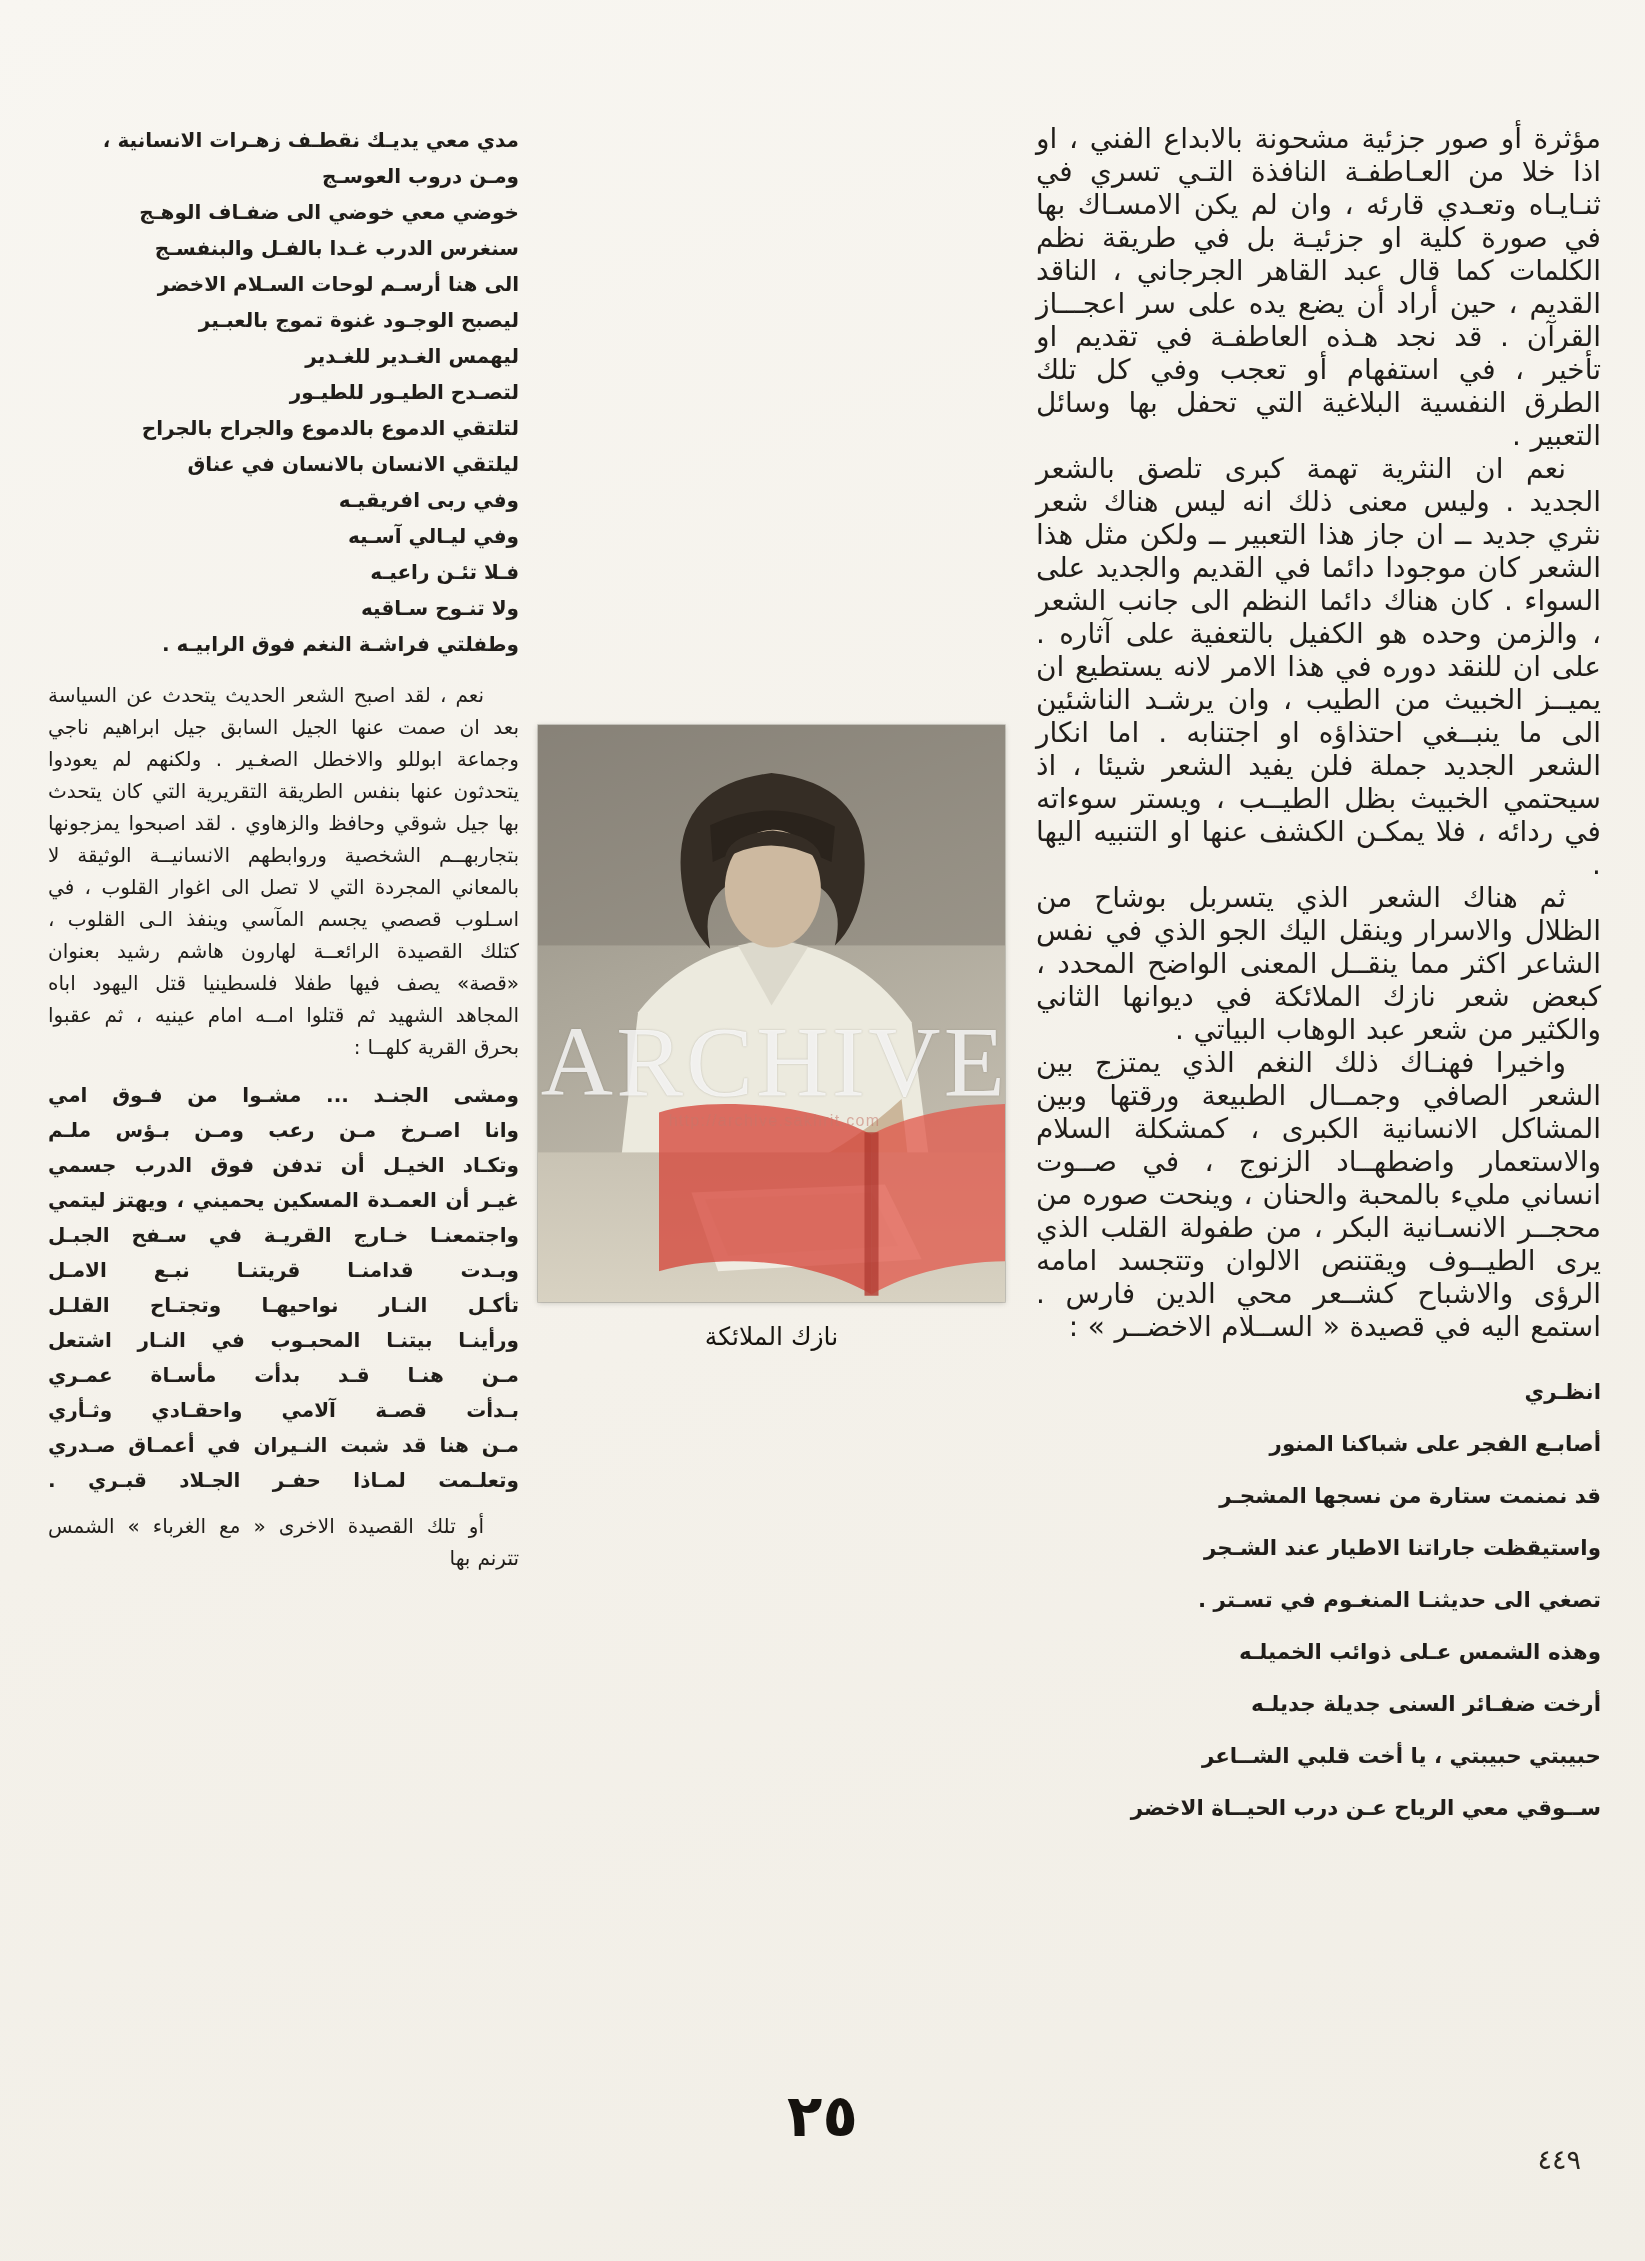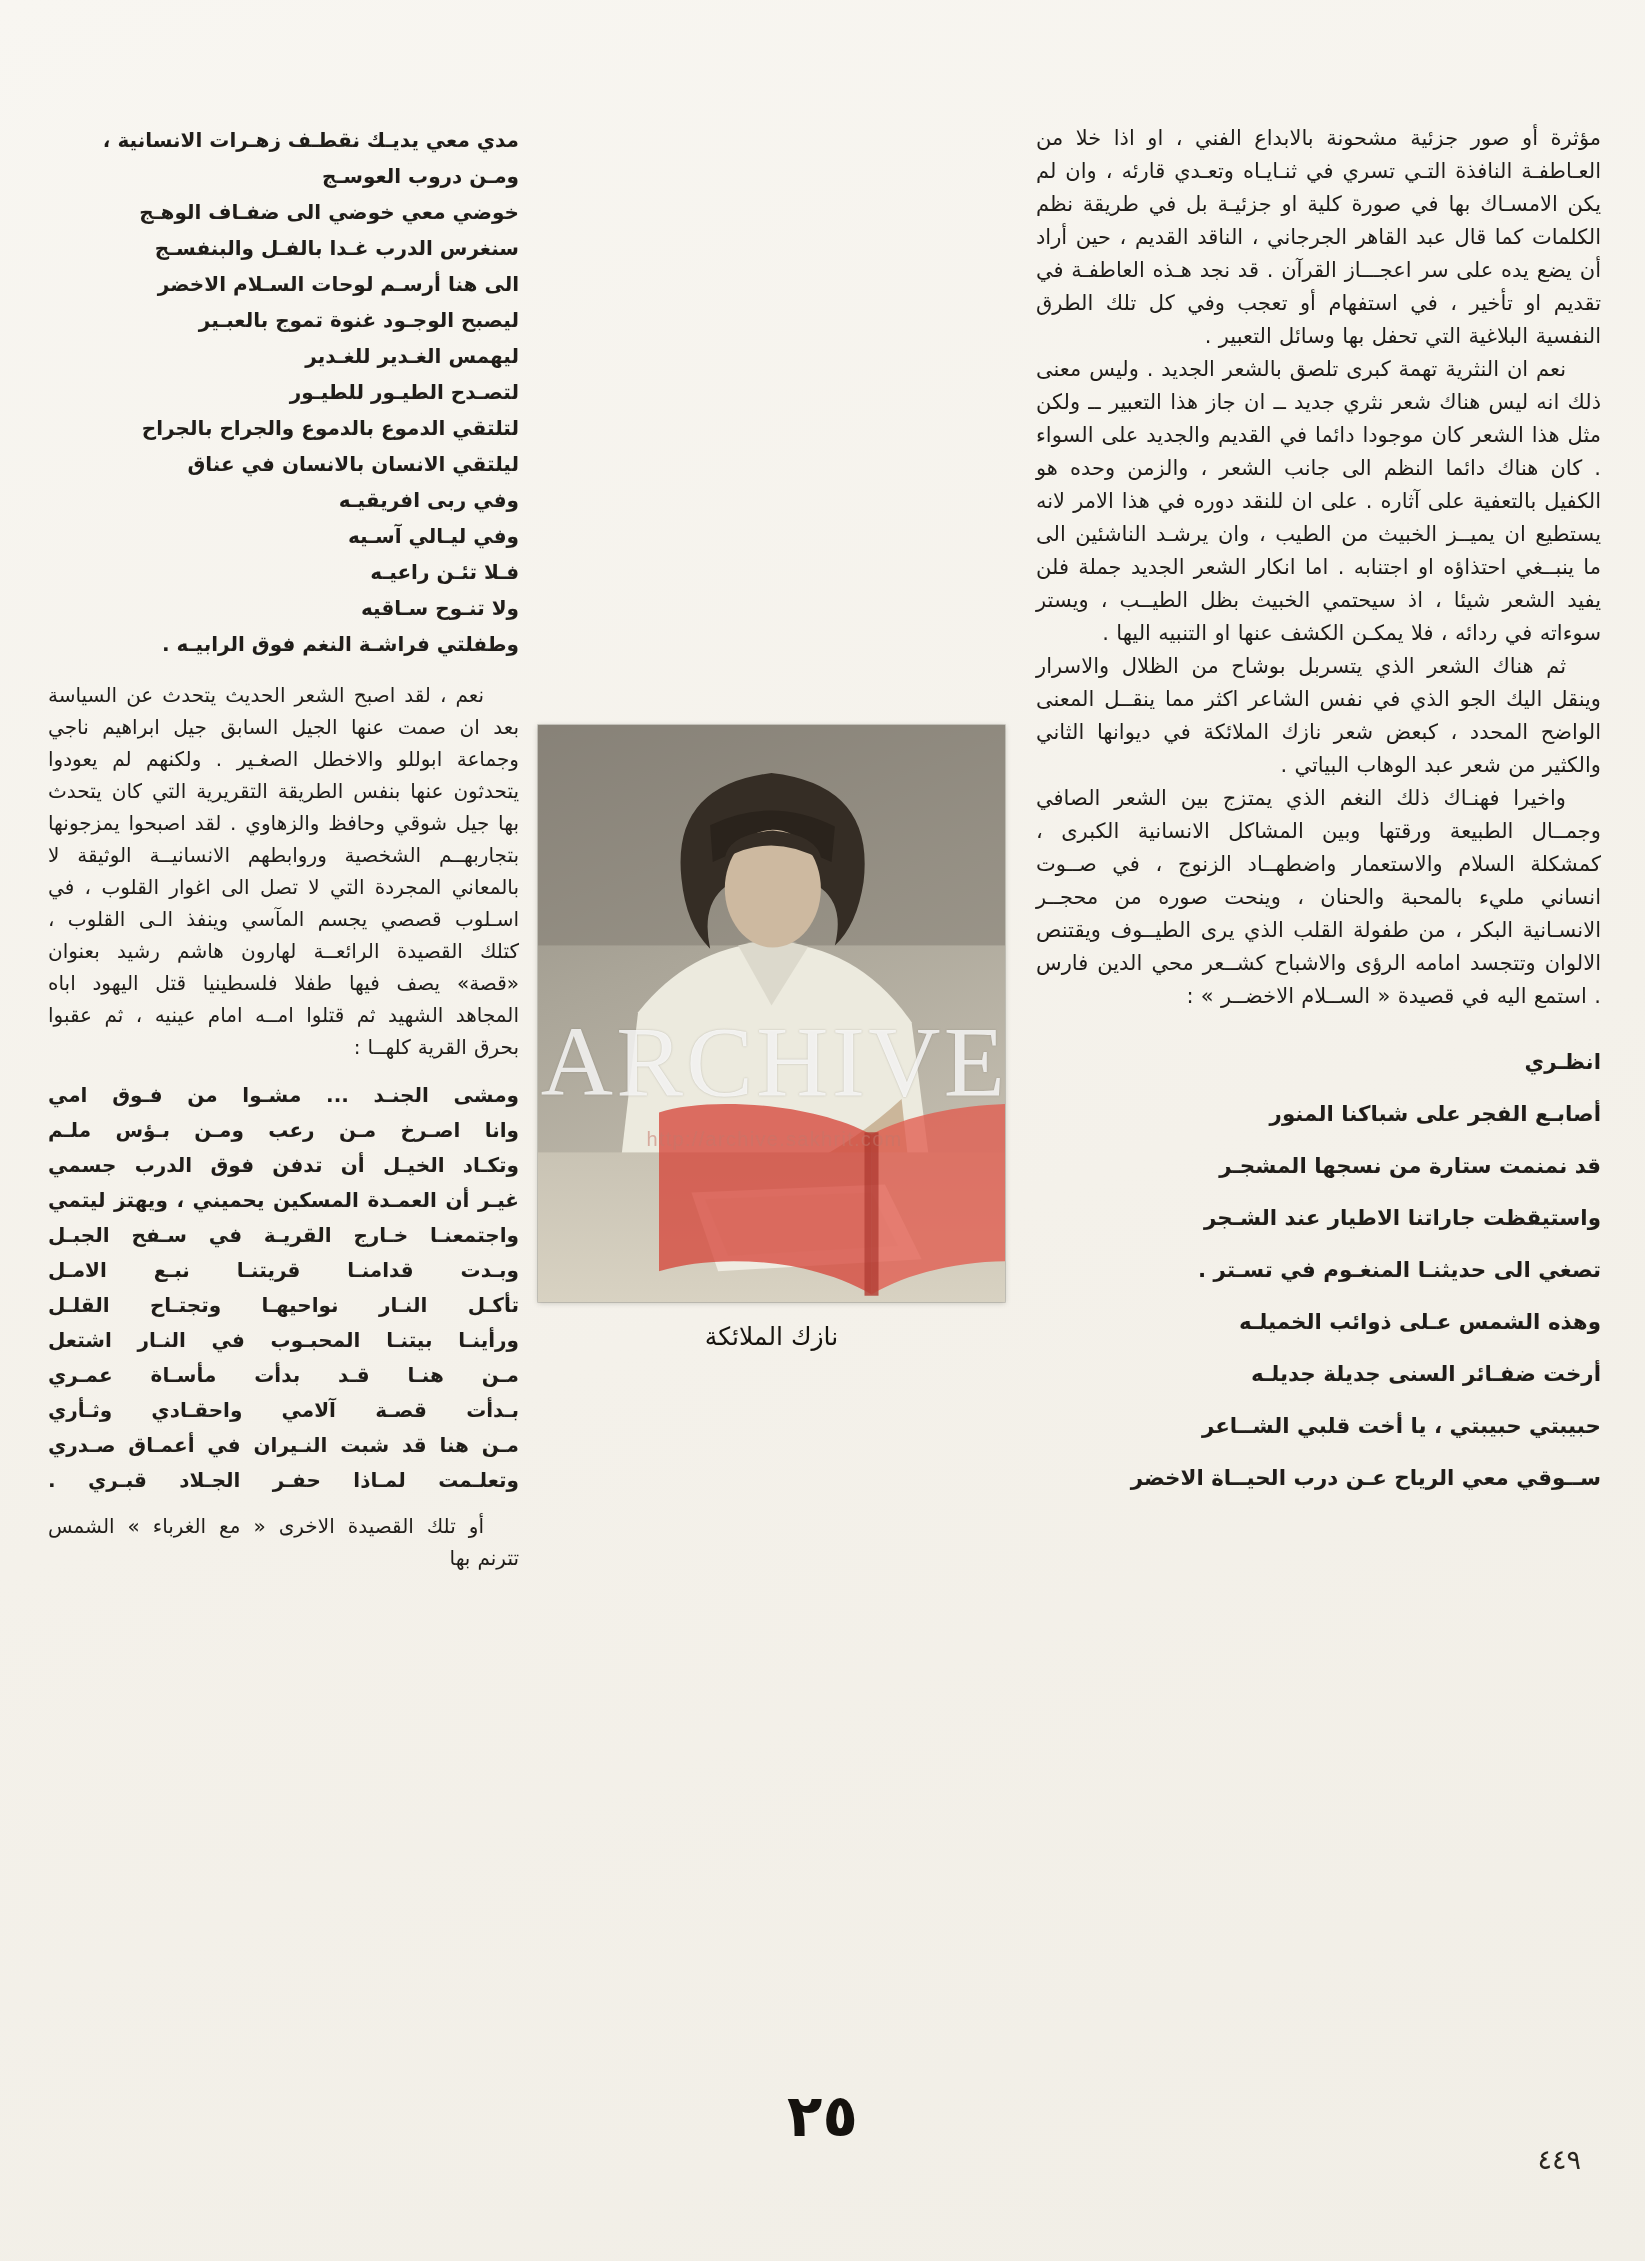--- a/index.html
+++ b/index.html
@@ -12,21 +12,21 @@
     font-family:"DejaVu Sans", sans-serif;
     direction:rtl;
     color:#201d19;
     overflow:hidden;
   }
   .col { position:absolute; top:122px; }
   .col-right { right:44px; width:565px; }
   .col-left { left:48px; width:471px; }
 
   .prose {
-    font-size:21px;
+    font-size:28px;
     line-height:33px;
     text-align:justify;
     word-spacing:0.7px;
   }
   .col-left .prose { font-size:20px; line-height:32px; }
   .indent { text-indent:35px; }
 
   .poem { font-weight:bold; }
   .poem .poem-line { white-space:nowrap; }
 
@@ -61,23 +61,23 @@
     text-align:center; direction:ltr; pointer-events:none; z-index:5;
   }
   .watermark-text {
     font-family:"Liberation Serif", serif;
     font-size:100px; line-height:1;
     color:rgba(255,255,255,.8);
     letter-spacing:3.3px;
     text-shadow:0 0 2px rgba(110,105,95,.4);
   }
   .watermark-url {
-    margin-top:16px;
+    margin-top:0;
     font-family:"Liberation Sans", sans-serif;
-    font-size:20px; letter-spacing:1.3px;
+    font-size:16px; letter-spacing:1.3px;
     color:rgba(196,118,106,.55);
   }
 
   .page-number-center {
     position:absolute; top:2082px; left:0; right:0;
     text-align:center; font-size:58px; font-weight:bold; color:#15120e;
   }
   .page-number-corner {
     position:absolute; top:2144px; right:64px;
     font-size:27px; color:#2a261f;

